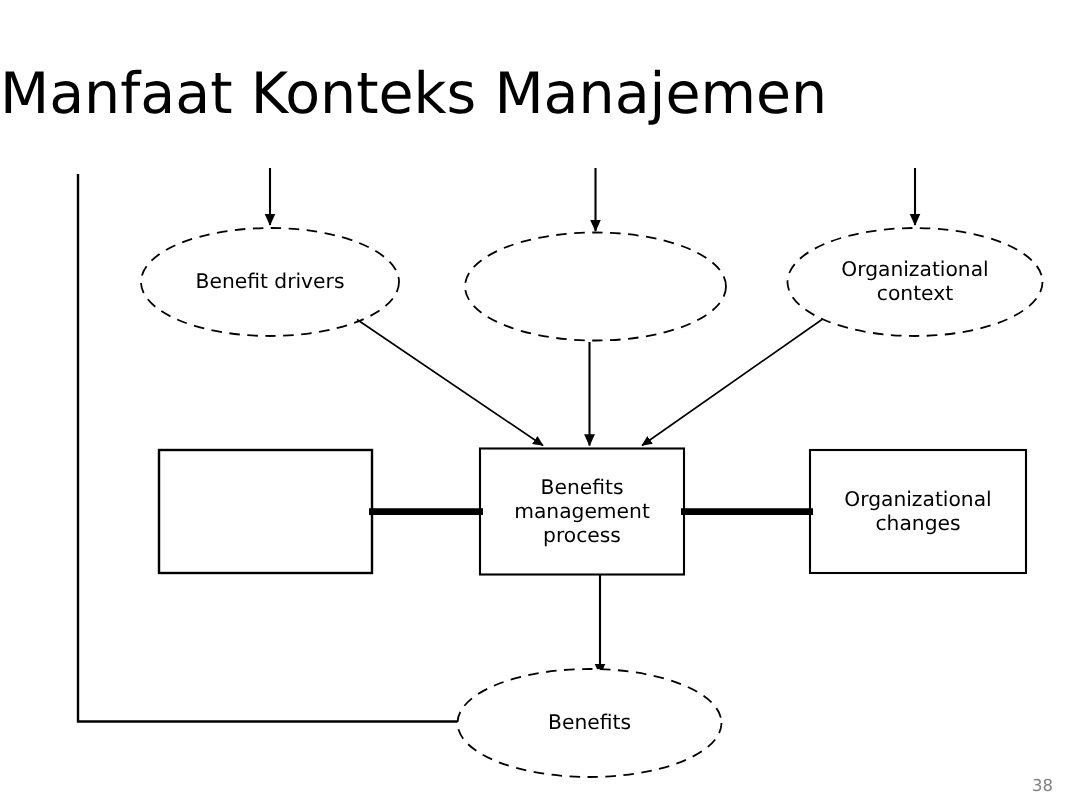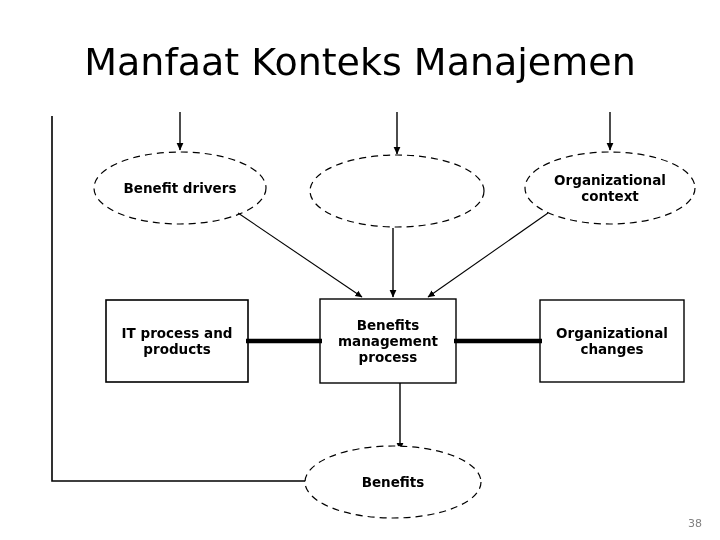--- a/index.html
+++ b/index.html
@@ -19,40 +19,39 @@
     position: relative;
     width: 720px;
     height: 540px;
     background: #ffffff;
   }
   #slide-title {
     position: absolute;
     left: 0;
     top: 40px;
     width: 720px;
-    text-align: center;
     font-family: "DejaVu Sans", sans-serif;
     font-size: 38px;
     font-weight: 400;
     color: #000000;
     letter-spacing: 0px;
     line-height: 44px;
     white-space: nowrap;
   }
   #diagram {
     position: absolute;
     left: 0;
     top: 0;
     width: 720px;
     height: 540px;
   }
   .node-label {
     position: absolute;
     font-family: "DejaVu Sans", sans-serif;
-    font-weight: bold;
+    font-weight: normal;
     font-size: 13.5px;
     line-height: 16px;
     color: #000000;
     text-align: center;
     display: flex;
     align-items: center;
     justify-content: center;
     pointer-events: none;
     white-space: pre-line;
   }
@@ -141,22 +140,20 @@
       <ellipse cx="393" cy="482" rx="88" ry="36" fill="#ffffff" stroke="#000000" stroke-width="1.2" stroke-dasharray="7 5"></ellipse>
     </g>
   </svg>
 
   <div class="node-label" style="left:94px; top:170px; width:172px; height:36px;">Benefit drivers</div>
 
 
   <div class="node-label" style="left:525px; top:162px; width:170px; height:52px;">Organizational
 context</div>
 
-  <div class="node-label" style="left:106px; top:315px; width:142px; height:52px;">IT process and
-products</div>
 
   <div class="node-label" style="left:320px; top:307px; width:136px; height:68px;">Benefits
 management
 process</div>
 
   <div class="node-label" style="left:540px; top:315px; width:144px; height:52px;">Organizational
 changes</div>
 
   <div class="node-label" style="left:305px; top:464px; width:176px; height:36px;">Benefits</div>
 

